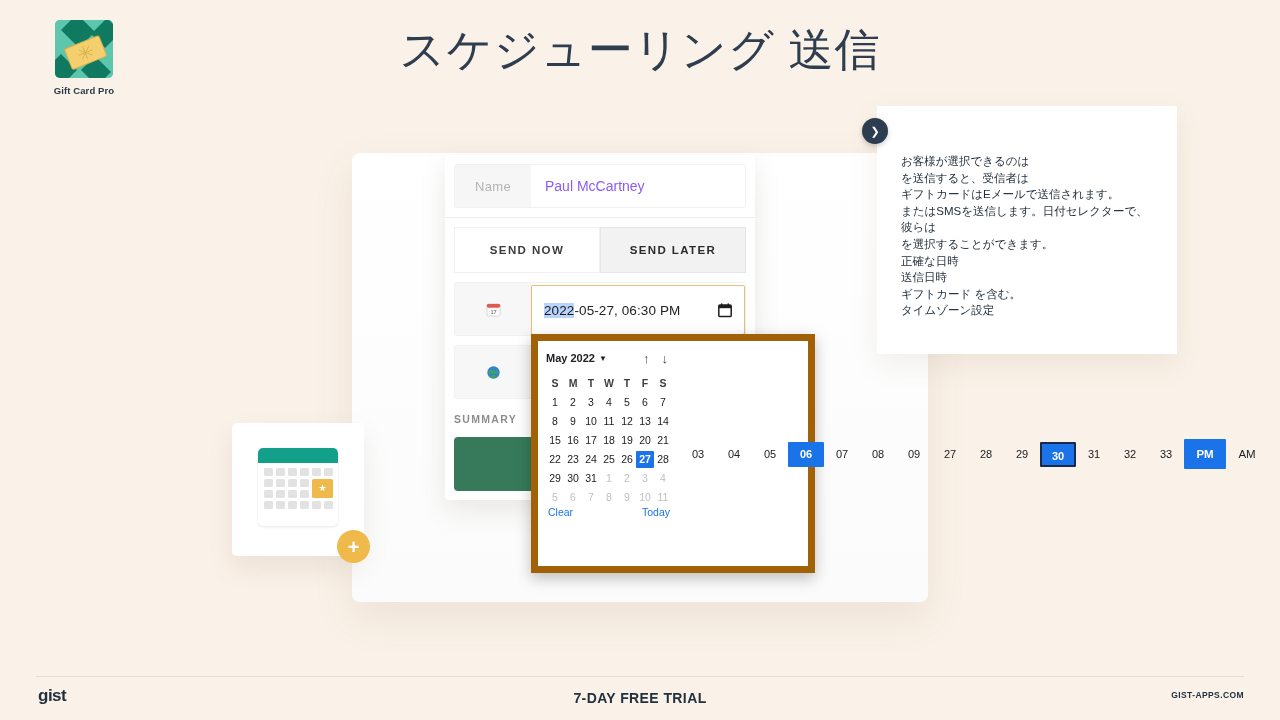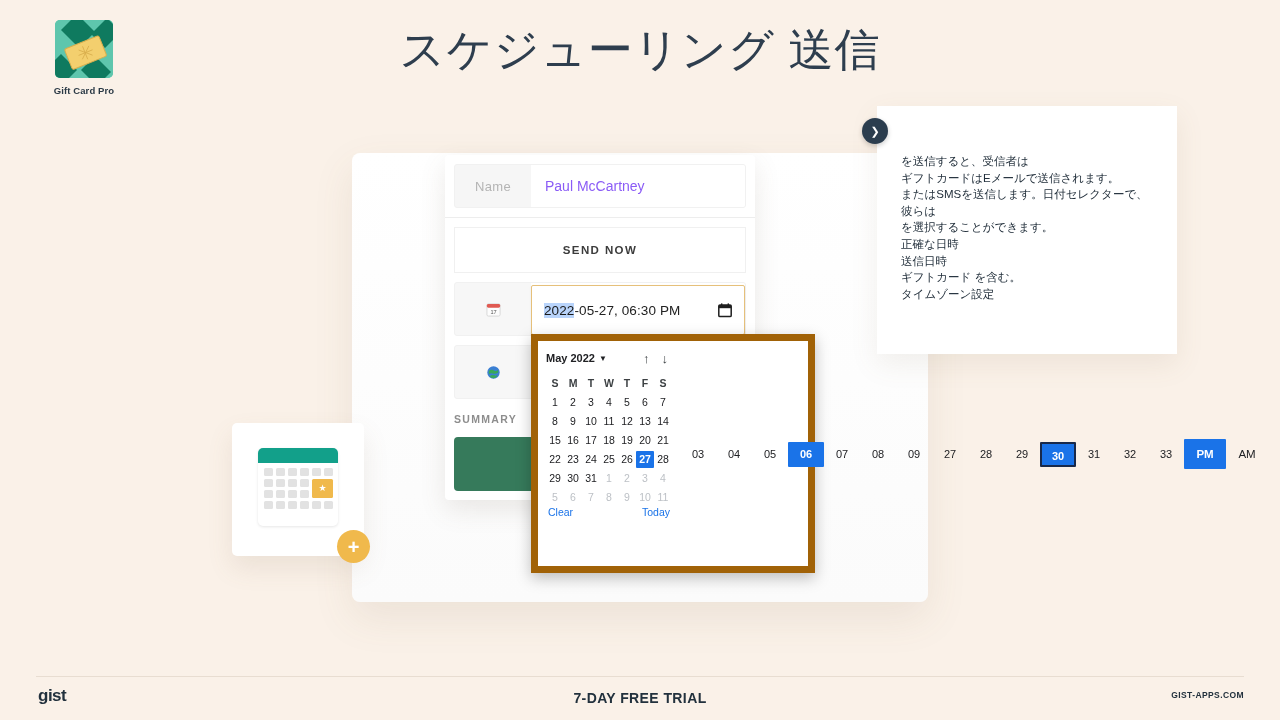--- a/index.html
+++ b/index.html
@@ -464,20 +464,21 @@
 
   <div class="field-row">
     <div class="field-label-cell">Name</div>
     <div class="field-value-cell">Paul McCartney</div>
   </div>
 
   <div class="divider"></div>
 
   <div id="tabs">
     <div class="tab">SEND NOW</div>
+    <div class="tab active">SEND LATER</div>
   </div>
 
   <div class="icon-row">
     <div class="icon-cell">
       <svg width="15" height="15" viewBox="0 0 16 16">
         <rect x="1" y="2" width="14" height="13" rx="1.5" fill="#fdfdfd" stroke="#cfcfcf" stroke-width="0.8"></rect>
         <rect x="1" y="2" width="14" height="4" rx="1.5" fill="#e05a52"></rect>
         <text x="8" y="13" font-size="6" text-anchor="middle" fill="#555" font-family="Liberation Sans, sans-serif">17</text>
       </svg>
     </div>
@@ -622,20 +623,21 @@
       </div>
     <div class="time-col meridiem-col" id="meridiem-col">
         <div class="time-cell selected">PM</div>
         <div class="time-cell">AM</div>
       </div>
   </div>
 </div>
 
 <div id="annotation-card">
   <div id="annotation-text">
+      <div>お客様が選択できるのは</div>
       <div>を送信すると、受信者は</div>
       <div>ギフトカードはEメールで送信されます。</div>
       <div>またはSMSを送信します。日付セレクターで、彼らは</div>
       <div>を選択することができます。</div>
       <div>正確な日時</div>
       <div>送信日時</div>
       <div>ギフトカード を含む。</div>
       <div>タイムゾーン設定</div>
     </div>
 </div>

